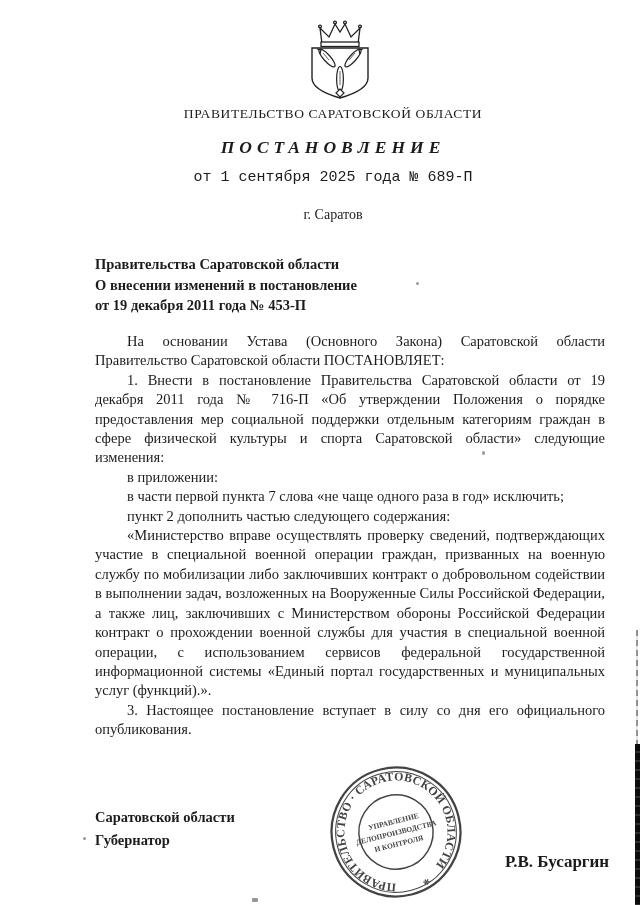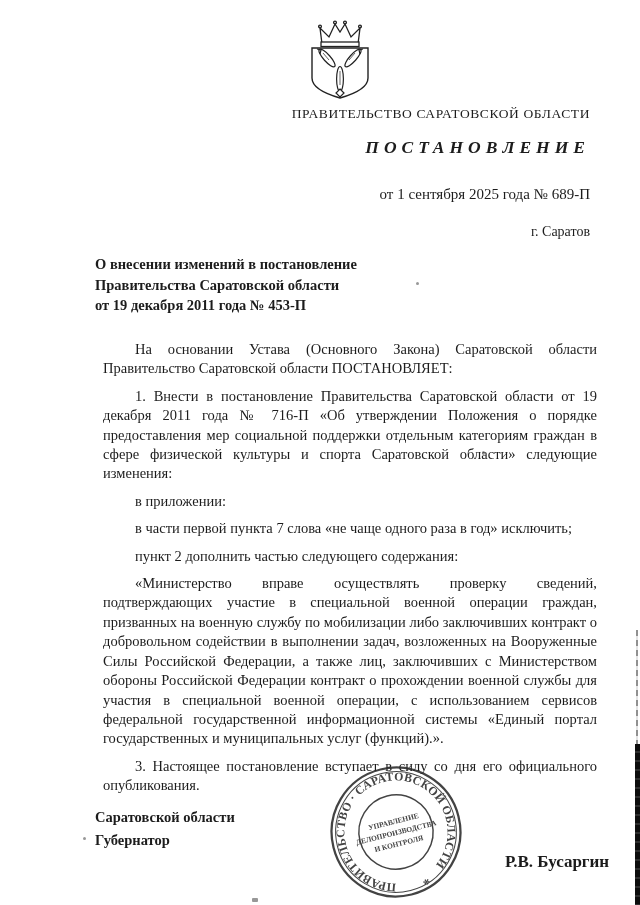--- a/index.html
+++ b/index.html
@@ -10,32 +10,32 @@
     font-family:"Liberation Serif","DejaVu Serif",serif;
     color:#1c1c1c;
     overflow:hidden;
   }
   .page{position:absolute;inset:0;}
 
   
   .emblem{position:absolute;left:302px;top:20px;width:76px;height:80px;}
 
   
-  .header{position:absolute;left:90px;top:106px;width:500px;text-align:right;}
+  .header{position:absolute;left:83px;top:106px;width:500px;text-align:center;}
   .org-name{font-size:13.5px;letter-spacing:.6px;white-space:nowrap;}
   .doc-type{margin-top:15px;font-size:17.5px;font-weight:bold;letter-spacing:5px;white-space:nowrap;font-style:italic;}
-  .date-line{margin-top:28px;font-size:15px;white-space:nowrap;}
+  .date-line{margin-top:11px;font-size:15px;white-space:nowrap;font-family:Liberation Mono, monospace;}
   .city{margin-top:21px;font-size:14px;}
 
   
   .title{position:absolute;left:95px;top:254px;width:440px;font-size:14.5px;font-weight:bold;line-height:20.5px;}
 
   
   .body{position:absolute;left:95px;top:332px;width:510px;font-size:14.5px;line-height:19.4px;text-align:justify;}
-  .body p{margin:8px;text-indent:32px;}
+  .body p{margin:0;text-indent:32px;}
 
   
   .sig-position{position:absolute;left:95px;top:806px;font-size:14.5px;font-weight:bold;line-height:23px;}
   .sig-name{position:absolute;left:505px;top:852px;font-size:17px;font-weight:bold;white-space:nowrap;}
 
   
   .stamp{position:absolute;left:328px;top:764px;width:136px;height:136px;opacity:.88;}
   .stamp text{fill:#2a2a2a;}
 
   
@@ -76,22 +76,22 @@
   </svg>
 
   <div class="header">
     <div class="org-name">ПРАВИТЕЛЬСТВО САРАТОВСКОЙ ОБЛАСТИ</div>
     <div class="doc-type">ПОСТАНОВЛЕНИЕ</div>
     <div class="date-line">от 1 сентября 2025 года № 689-П</div>
     <div class="city">г. Саратов</div>
   </div>
 
   <div class="title">
+    <div>Правительства Саратовской области</div>
     <div>О внесении изменений в постановление</div>
-    <div>Правительства Саратовской области</div>
     <div>от 19 декабря 2011 года № 453-П</div>
   </div>
 
   <div class="body">
     <p>На основании Устава (Основного Закона) Саратовской области Правительство Саратовской области ПОСТАНОВЛЯЕТ:</p>
     <p>1. Внести в постановление Правительства Саратовской области от 19 декабря 2011 года № 716-П «Об утверждении Положения о порядке предоставления мер социальной поддержки отдельным категориям граждан в сфере физической культуры и спорта Саратовской области» следующие изменения:</p>
     <p>в приложении:</p>
     <p>в части первой пункта 7 слова «не чаще одного раза в год» исключить;</p>
     <p>пункт 2 дополнить частью следующего содержания:</p>
     <p>«Министерство вправе осуществлять проверку сведений, подтверждающих участие в специальной военной операции граждан, призванных на военную службу по мобилизации либо заключивших контракт о добровольном содействии в выполнении задач, возложенных на Вооруженные Силы Российской Федерации, а также лиц, заключивших с Министерством обороны Российской Федерации контракт о прохождении военной службы для участия в специальной военной операции, с использованием сервисов федеральной государственной информационной системы «Единый портал государственных и муниципальных услуг (функций).».</p>

